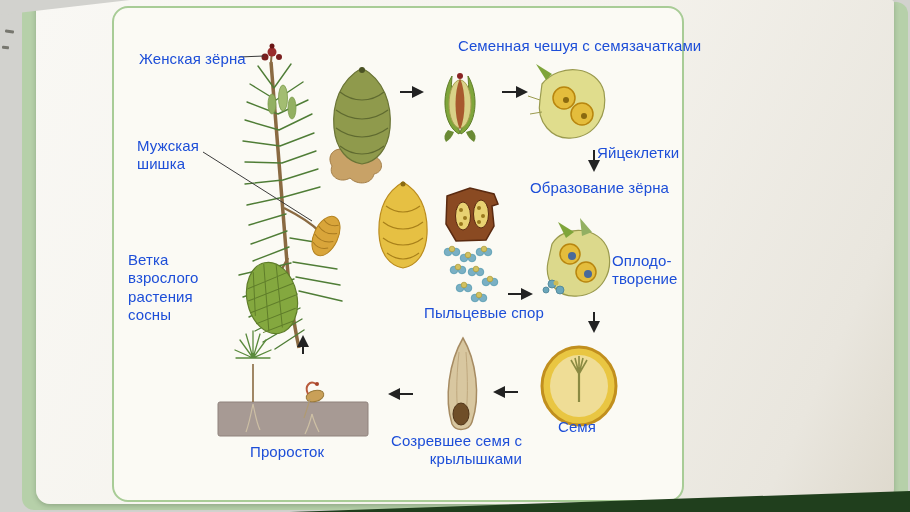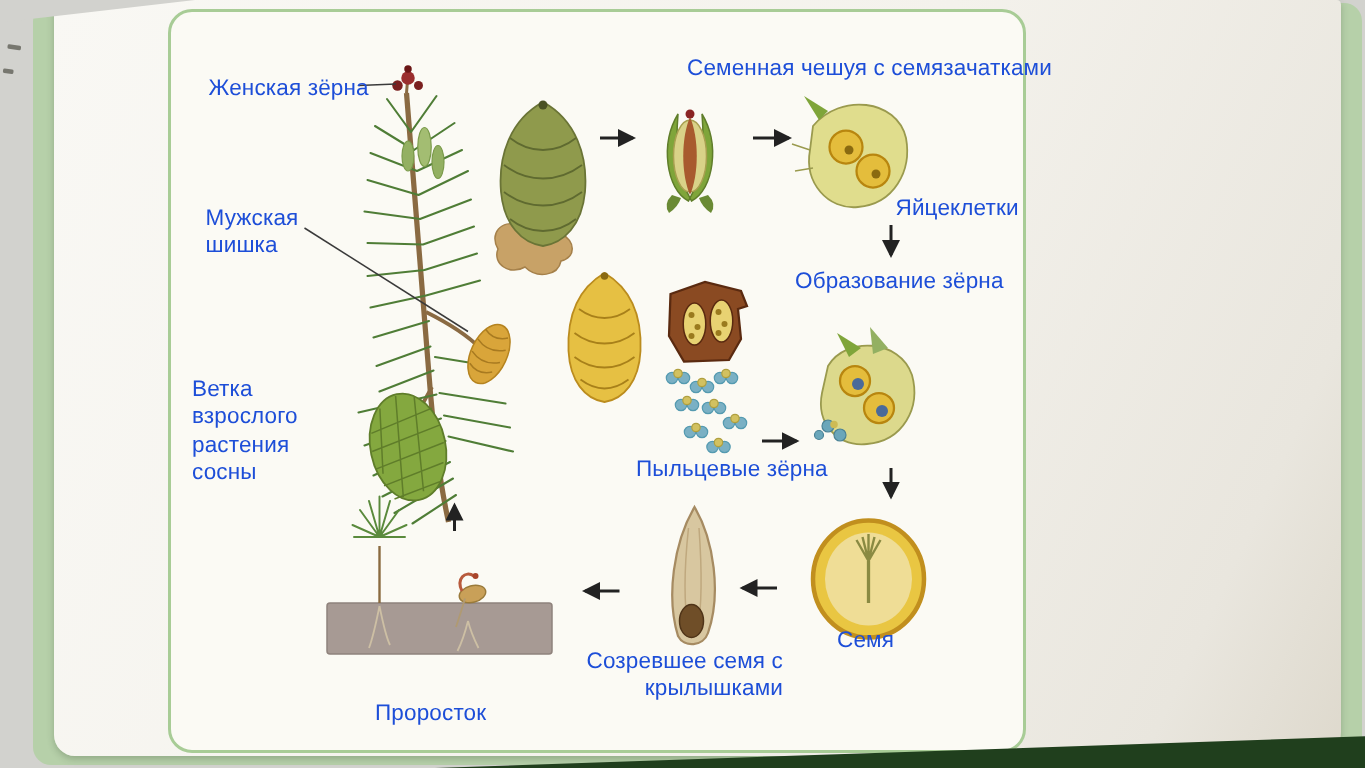--- a/index.html
+++ b/index.html
@@ -263,21 +263,22 @@
     <g stroke="#3a3a3a" stroke-width="1">
       <line x1="239" y1="57" x2="264" y2="56"></line>
       <line x1="203" y1="152" x2="312" y2="221"></line>
     </g>
   </svg>
 
   <div class="lbl" style="left:139px;top:50px;">Женская зёрна</div>
   <div class="lbl wrap" style="left:128px;top:251px;width:90px;">Ветка взрослого растения сосны</div>
   <div class="lbl wrap" style="left:137px;top:137px;width:72px;">Мужская шишка</div>
   <div class="lbl" style="left:458px;top:37px;">Семенная чешуя с семязачатками</div>
-  <div class="lbl" style="left:597px;top:130px;text-align:right;">Яйцеклетки</div>
+  <div class="lbl" style="left:597px;top:144px;text-align:right;">Яйцеклетки</div>
   <div class="lbl" style="left:530px;top:179px;">Образование зёрна</div>
-  <div class="lbl" style="left:424px;top:304px;">Пыльцевые зёрна</div>
-  <div class="lbl" style="left:250px;top:443px;margin-top:24px;">Проросток</div>
+  <div class="lbl wrap" style="left:612px;top:252px;width:74px;">Оплодо-творение</div>
+  <div class="lbl" style="left:424px;top:304px;">Пыльцевые спор</div>
+  <div class="lbl" style="left:250px;top:443px;">Проросток</div>
   <div class="lbl center" style="left:388px;top:432px;width:134px;">Созревшее семя с крылышками</div>
   <div class="lbl" style="left:558px;top:418px;">Семя</div>
 
   <div class="cover-dark"></div>
 </div>
 
 </body></html>

